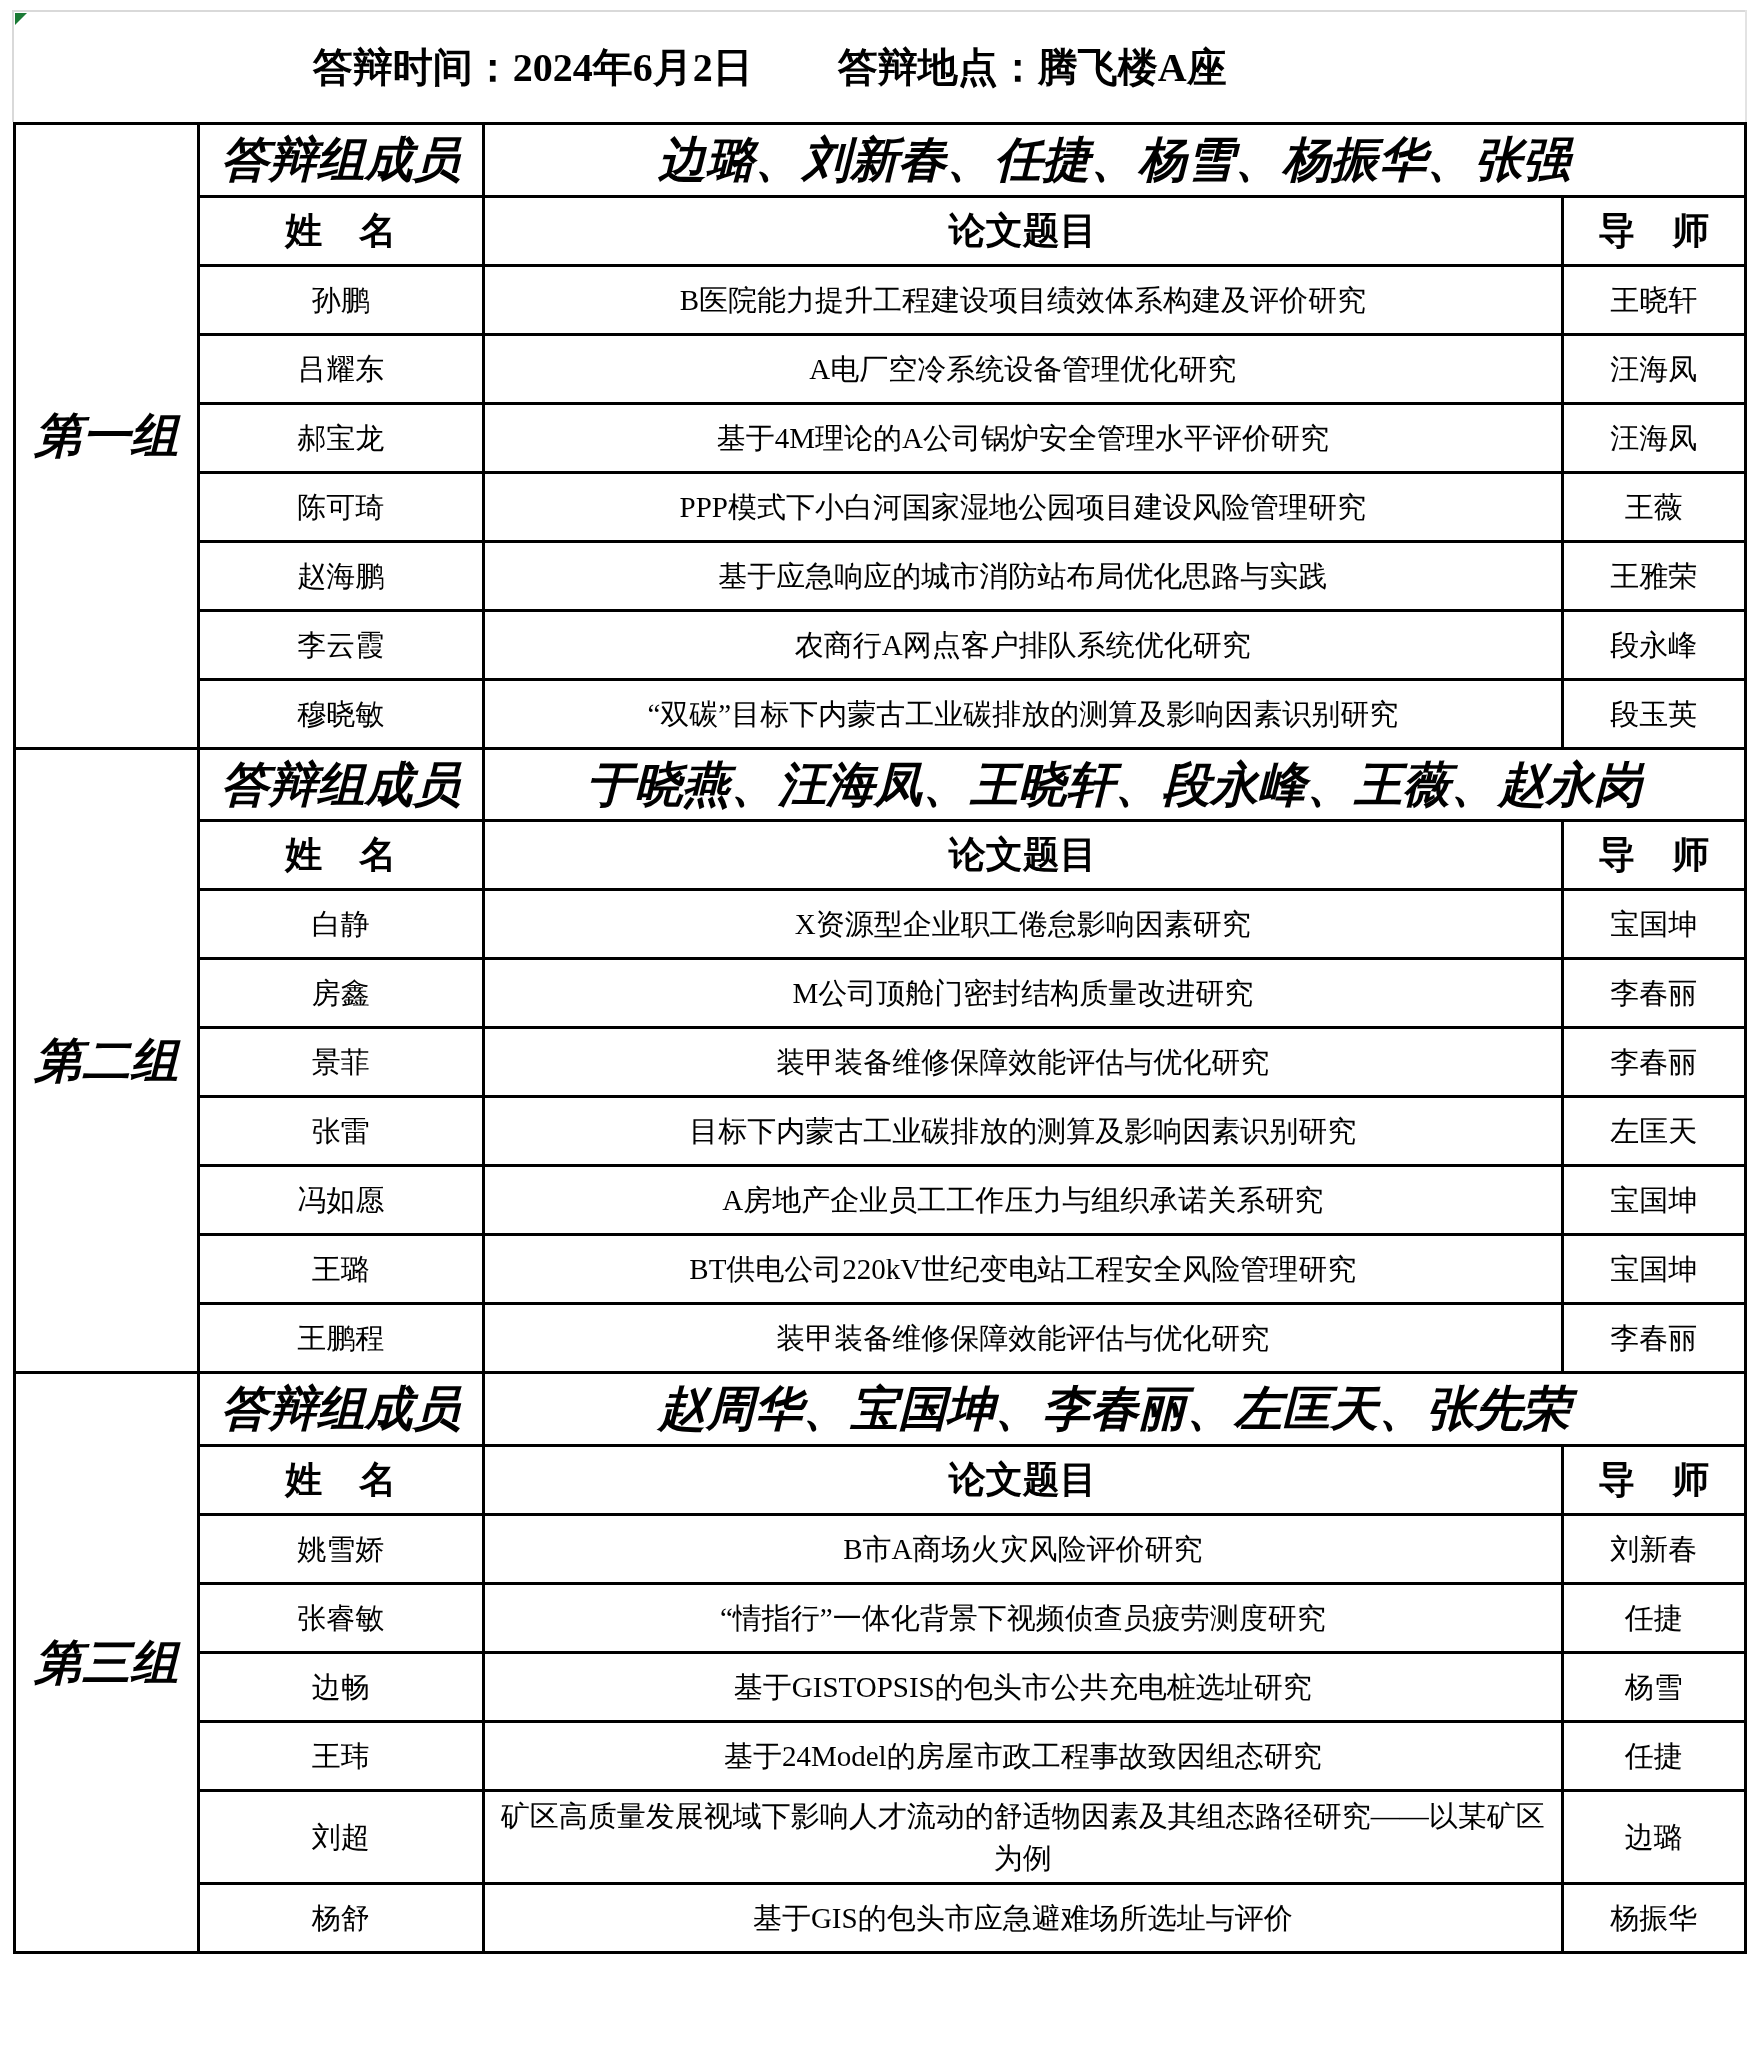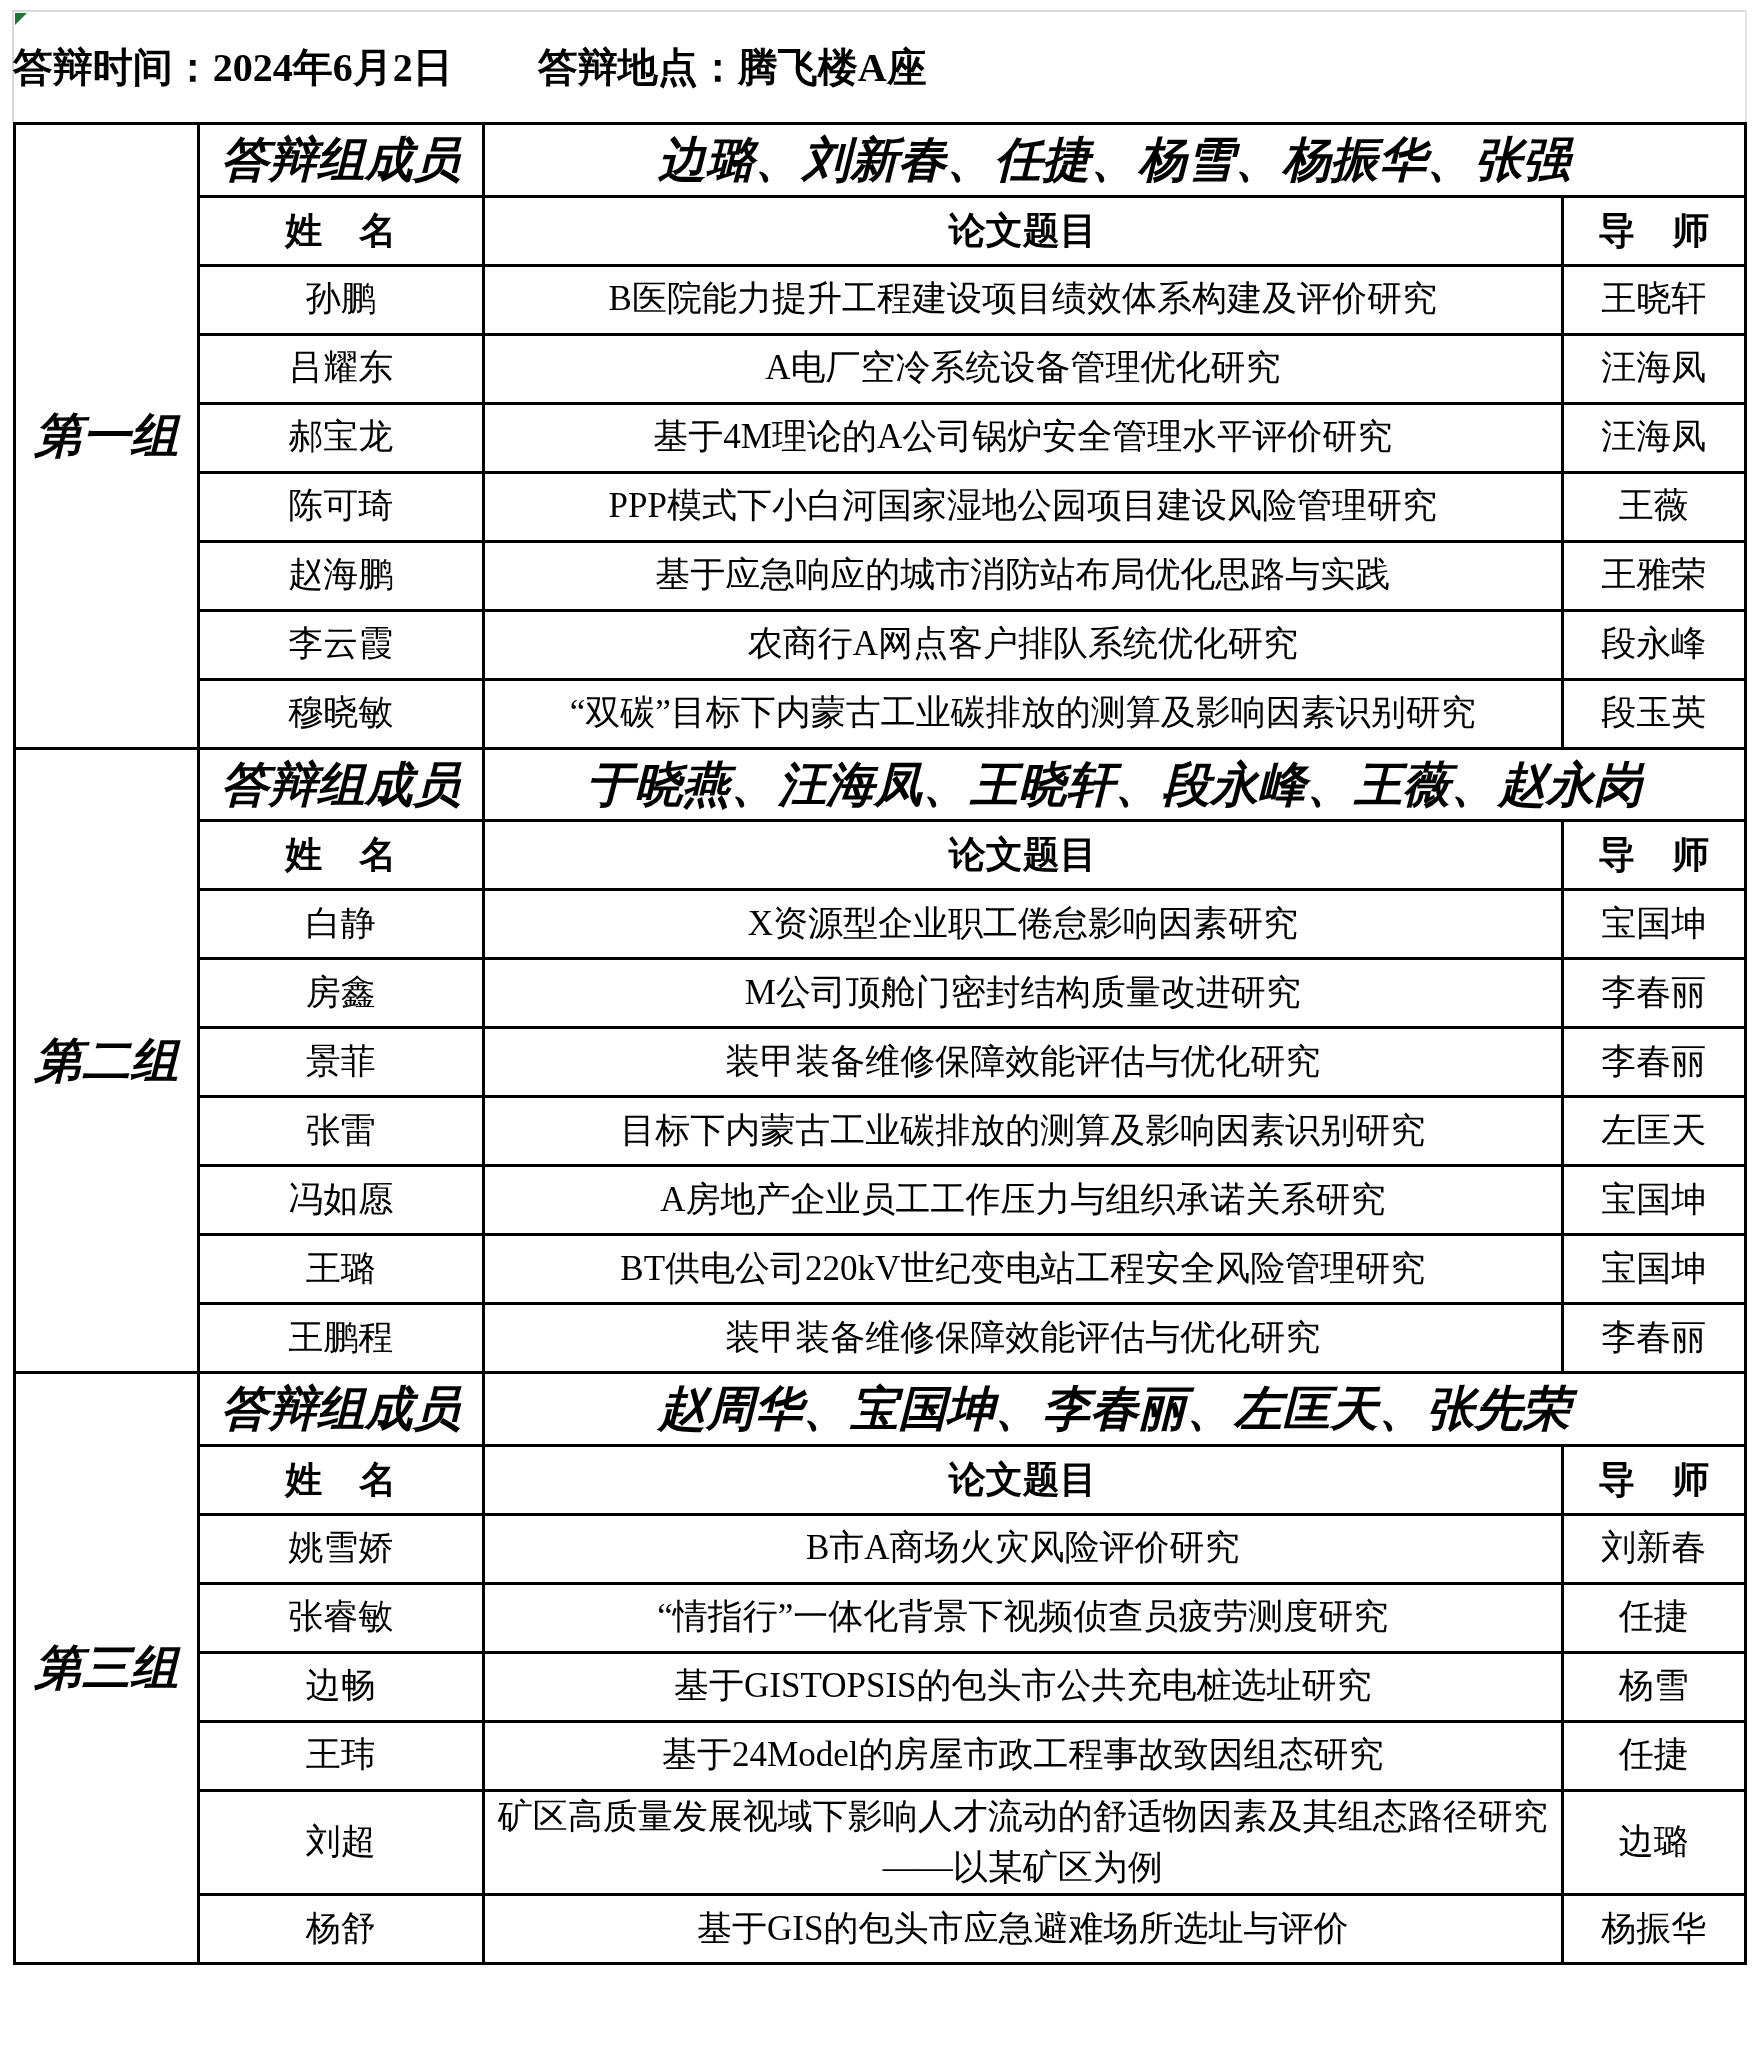--- a/index.html
+++ b/index.html
@@ -19,41 +19,41 @@
   .corner-flag{
     position:absolute;left:14.6px;top:12.8px;width:0;height:0;
     border-top:12.8px solid #1a7a35;
     border-right:12.8px solid transparent;
   }
   .title-band{
     position:absolute;left:12.8px;top:12px;width:1733px;height:111px;
     display:flex;align-items:center;
     font-weight:bold;font-size:40px;white-space:nowrap;
   }
-  .title-band .t-time{}
+  .title-band .t-time{margin-left:300px;}
   .title-band .t-loc{margin-left:85px;}
 
   table.sched{
     position:absolute;left:12.8px;top:122px;
     width:1733px;
     border-collapse:collapse;table-layout:fixed;
     text-align:center;
   }
   table.sched td{
     border:3.7px solid #000;
     padding:0 5.5px;
     overflow:hidden;
     vertical-align:middle;
     line-height:1.45;
   }
   tr.committee-row{height:71px;}
   tr.committee-row td{font-weight:bold;font-size:48px;font-style:italic;}
   tr.column-header-row{height:69px;}
   tr.column-header-row td{font-weight:bold;font-size:37px;}
-  tr.student-row{height:69px;font-size:35px;}
+  tr.student-row{height:69px;font-size:29px;}
   tr.student-row.tall{height:93px;}
   td.group-cell{font-weight:bold;font-size:42px;}
   td.committee-label-cell{font-weight:bold;}
   td.thesis-title-cell{padding:0 9.1px;}
 </style>
 </head>
 <body>
 
 <div class="screen">
   <div class="edge-top"></div>

